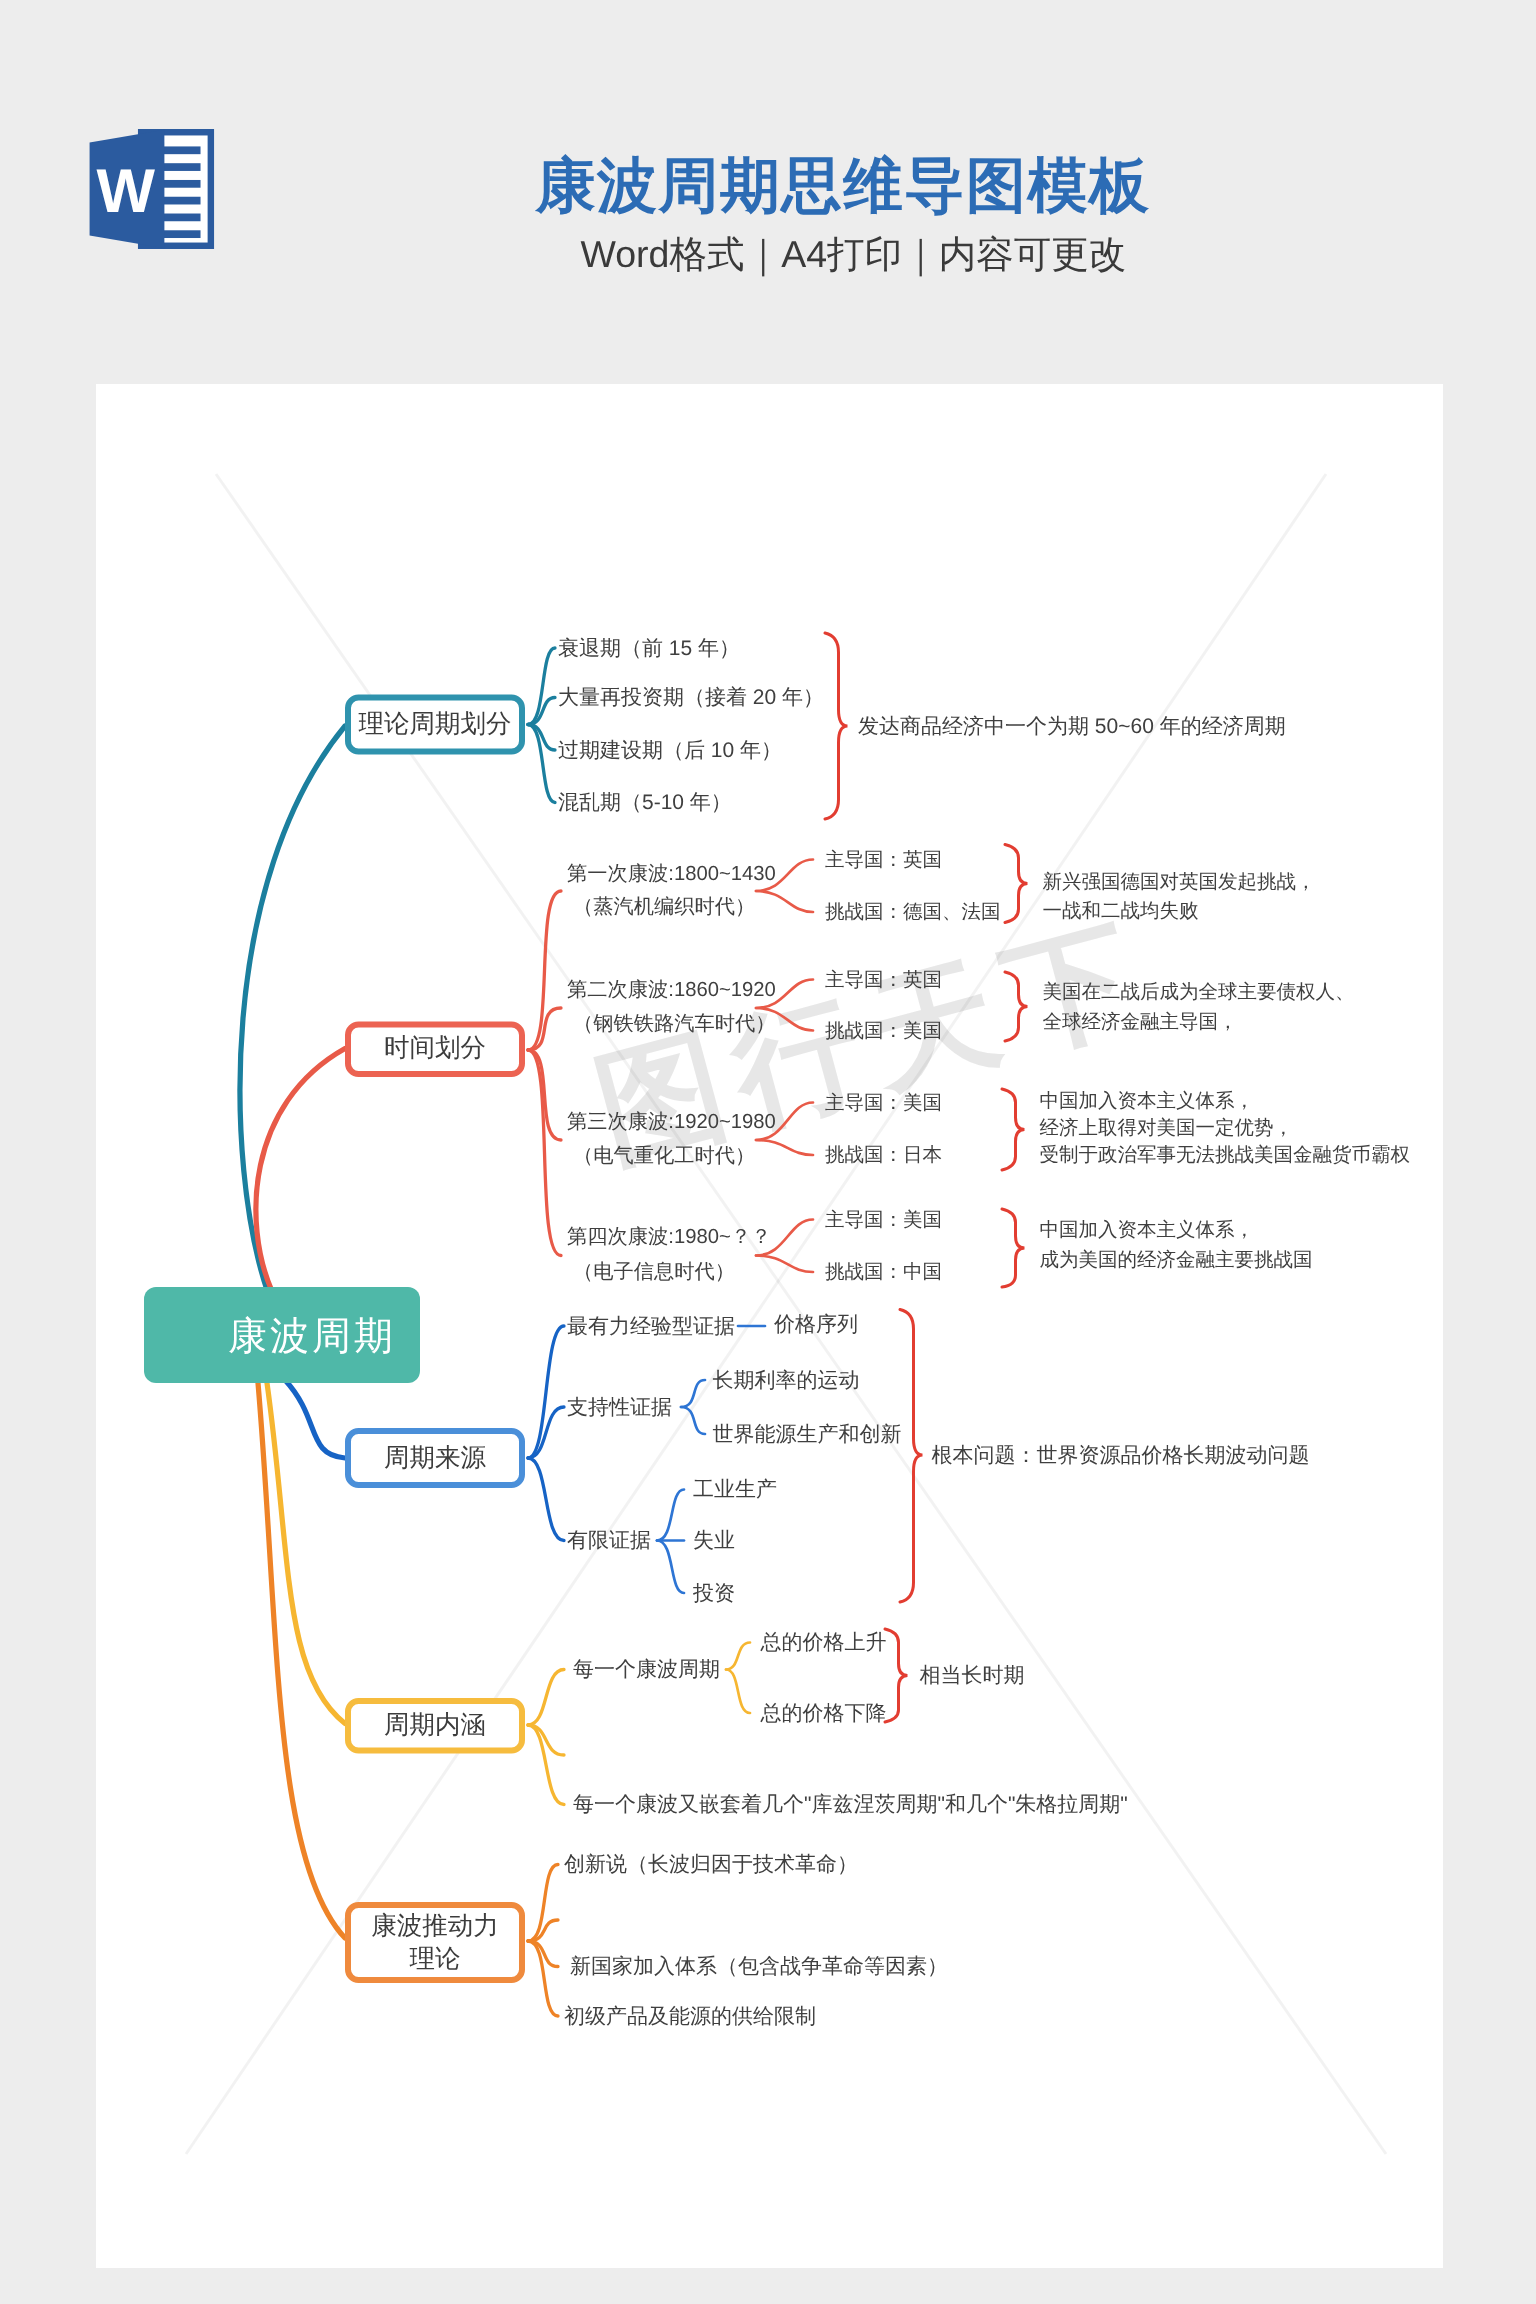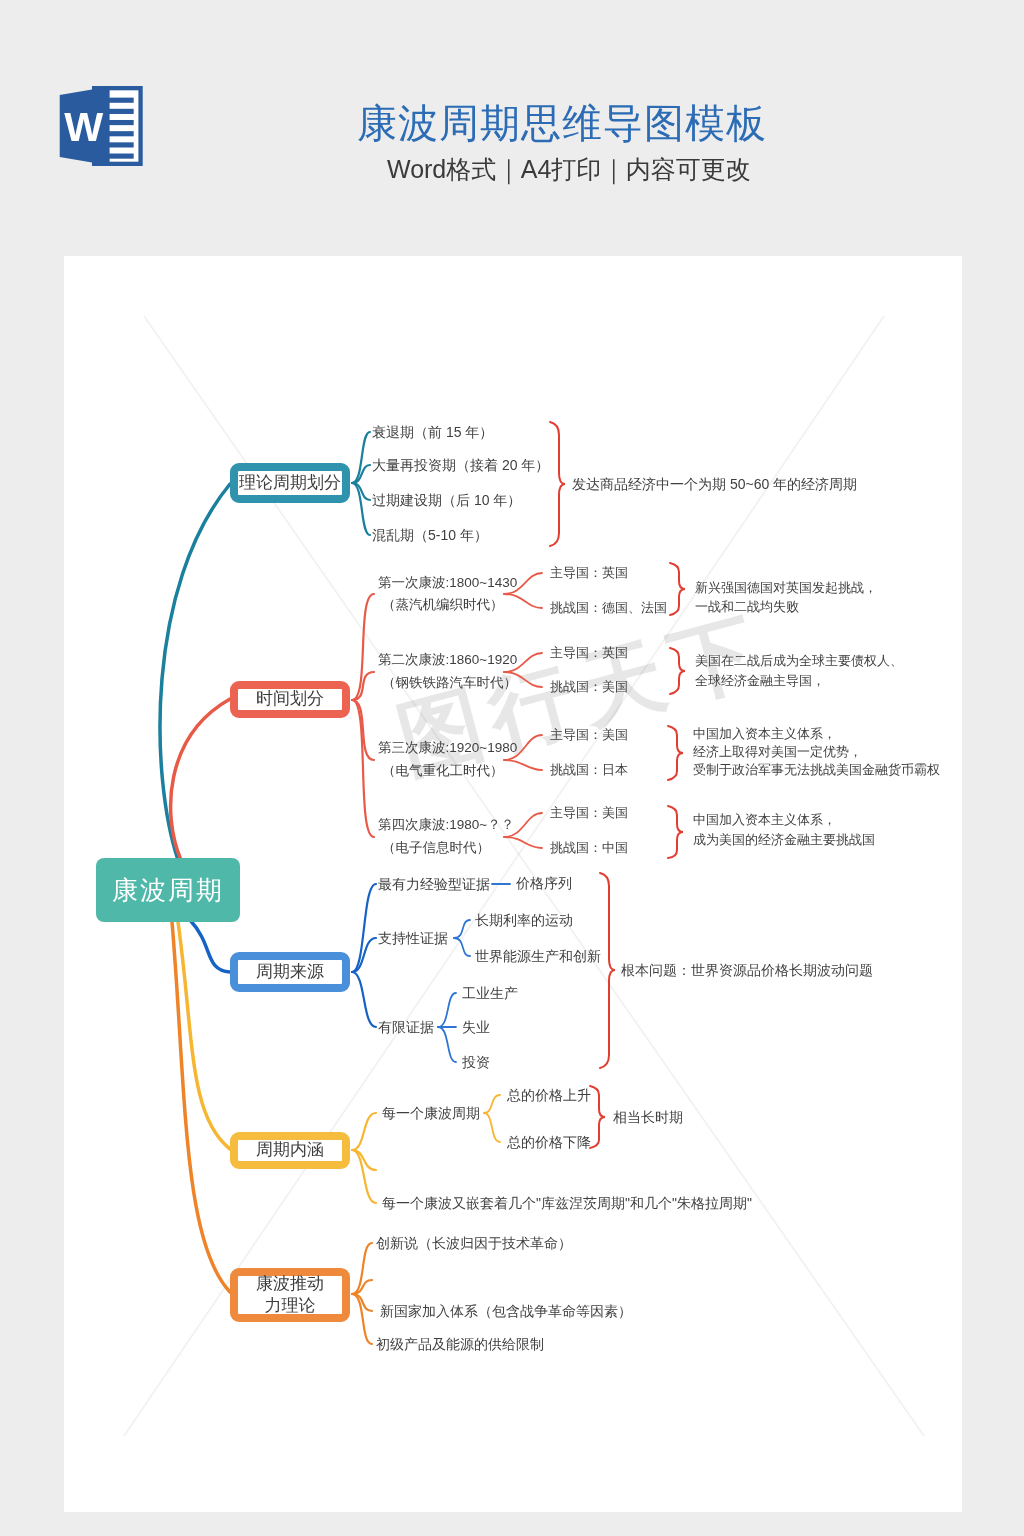--- a/index.html
+++ b/index.html
@@ -3,49 +3,49 @@
 <meta charset="utf-8">
 <style>
   html,body{margin:0;padding:0}
   body{
     width:1024px;height:1536px;position:relative;overflow:hidden;
     background:#ededed;color:#3f3f3f;
     font-family:"Liberation Sans","DejaVu Sans",sans-serif;
   }
   .header-title{
     position:absolute;left:357px;top:96px;white-space:nowrap;
-    font-size:40px;font-weight:normal;color:#2c6cb5;letter-spacing:1px;
+    font-size:40px;font-weight:bold;color:#2c6cb5;letter-spacing:1px;
   }
   .header-sub{
     position:absolute;left:387px;top:153px;white-space:nowrap;
     font-size:25px;color:#3a3a3a;
   }
   .word-icon{position:absolute;left:58px;top:82px}
   .canvas{
     position:absolute;left:64px;top:256px;width:898px;height:1256px;
     background:#ffffff;
   }
   .links{position:absolute;left:0;top:0;width:898px;height:1256px}
   .lbl{
     position:absolute;white-space:nowrap;transform:translateY(-50%);
     font-size:14px;color:#3f3f3f;line-height:1.2;
   }
   .s13{font-size:13px}
   .s135{font-size:13.5px}
   .node{
     position:absolute;display:flex;align-items:center;justify-content:center;
-    background:#fff;border:8px solid #7f1d1d;border-radius:9px;
+    background:#fff;border:4px solid #7f1d1d;border-radius:9px;
     font-size:17px;color:#3c3c3c;text-align:center;line-height:1.3;
     box-sizing:border-box;
   }
   .root-node{
     position:absolute;left:32px;top:602px;width:144px;height:64px;
     background:#4fb8a8;border-radius:8px;color:#fff;
     display:flex;align-items:center;justify-content:center;
-    font-size:26px;letter-spacing:2px;
+    font-size:26px;letter-spacing:2px;padding-left:40px;
   }
   .watermark{
     position:absolute;left:330px;top:382px;
     font-size:84px;font-weight:bold;letter-spacing:10px;
     color:#8a8a8a;opacity:.20;transform:rotate(-15deg);
     font-family:"DejaVu Serif","Liberation Serif",serif;white-space:nowrap;
   }
 </style>
 </head>
 <body>

